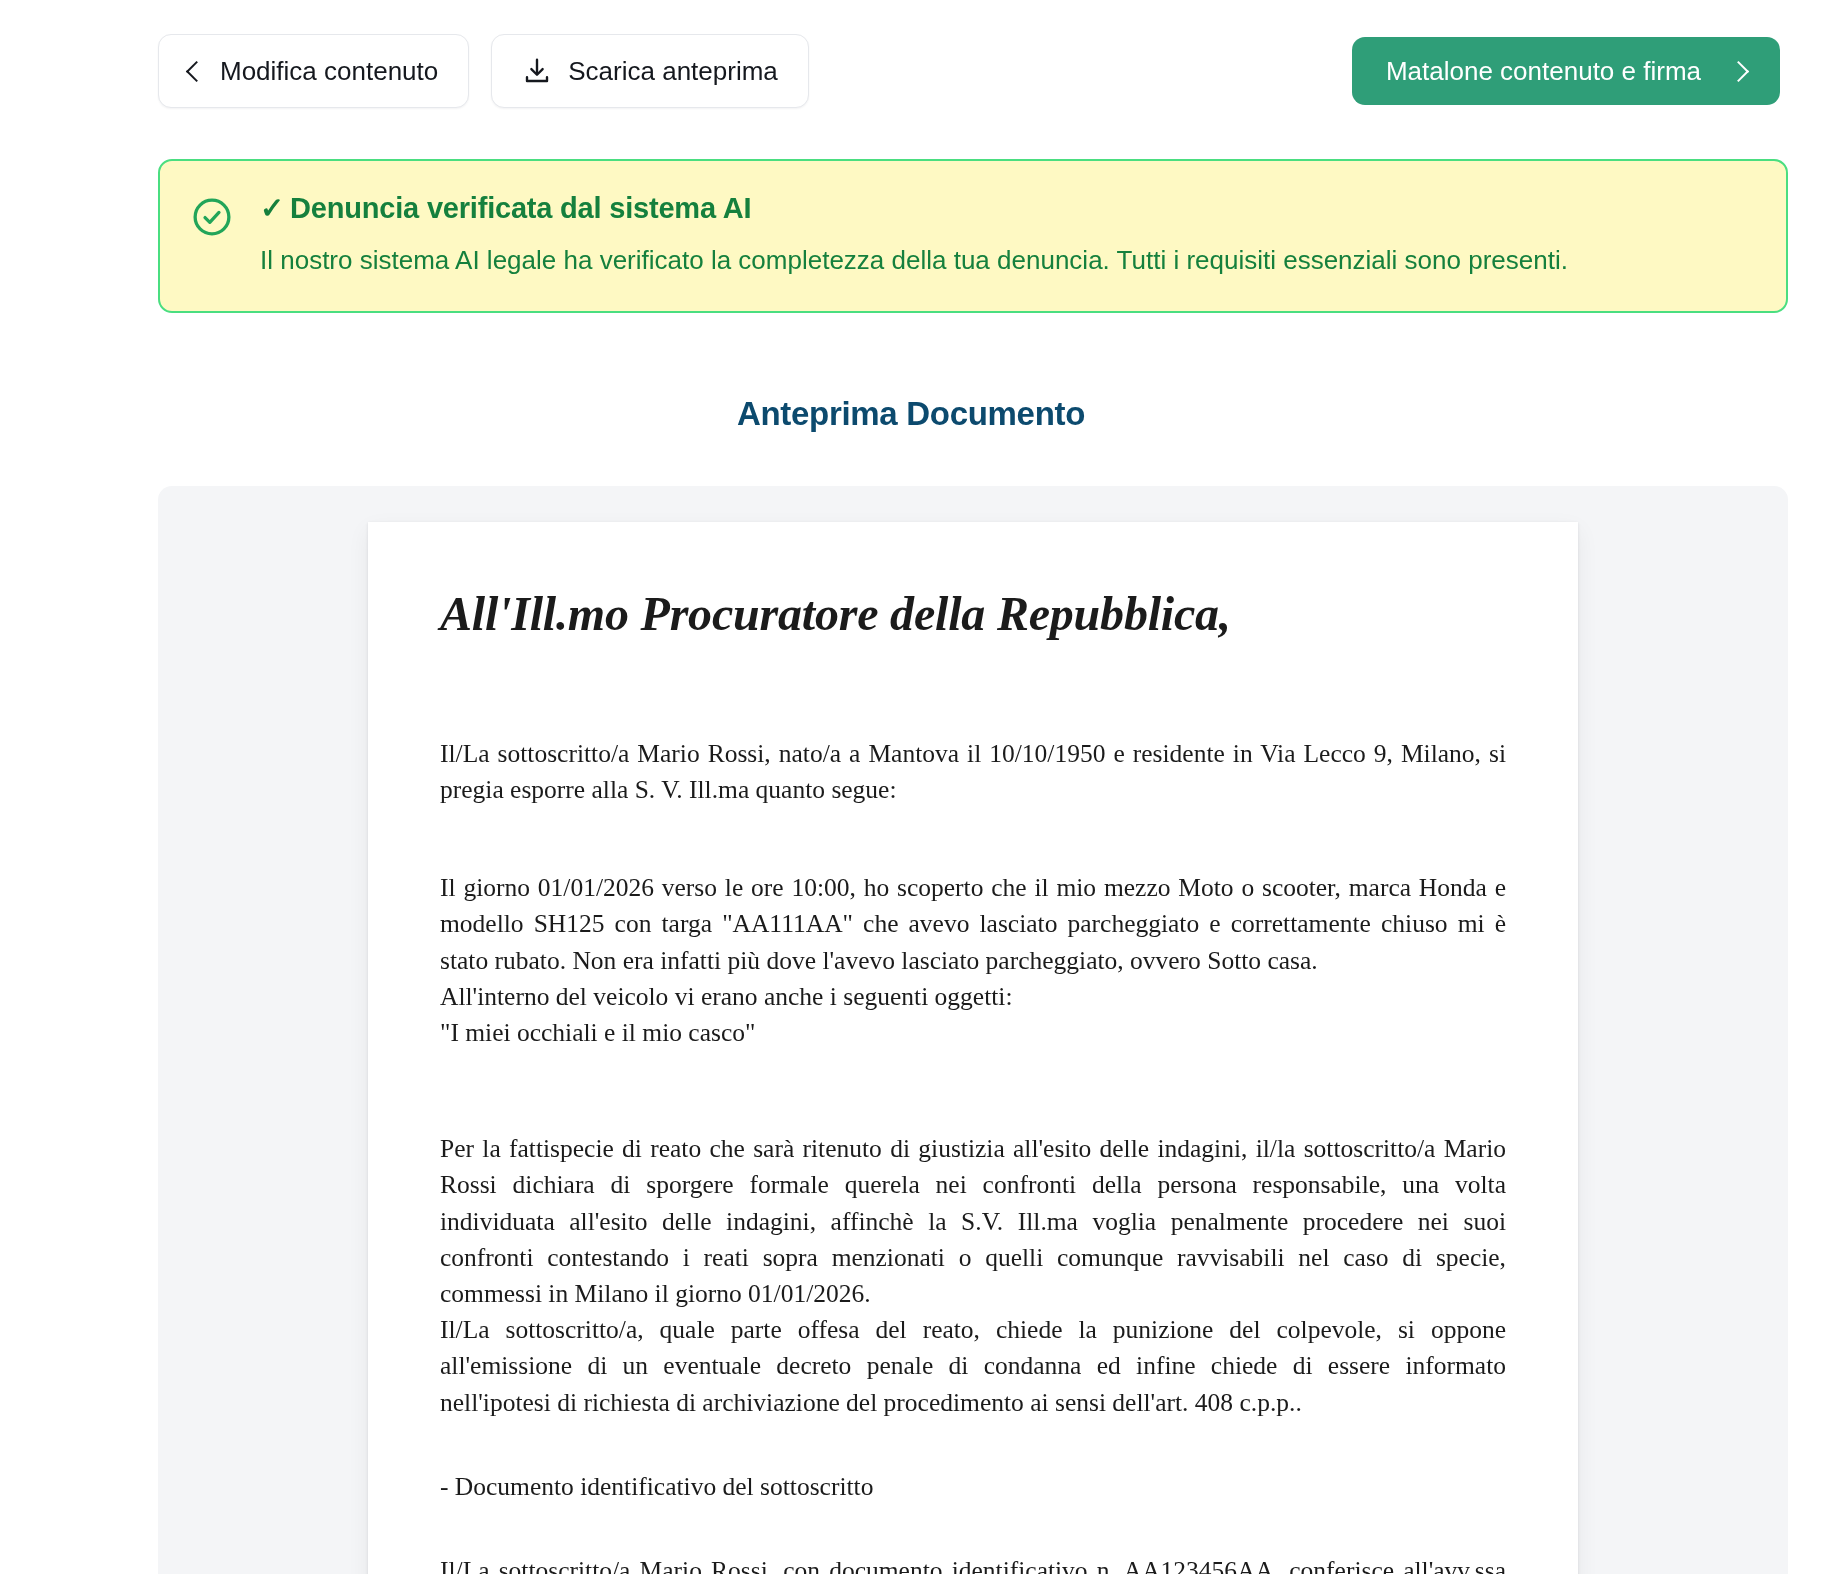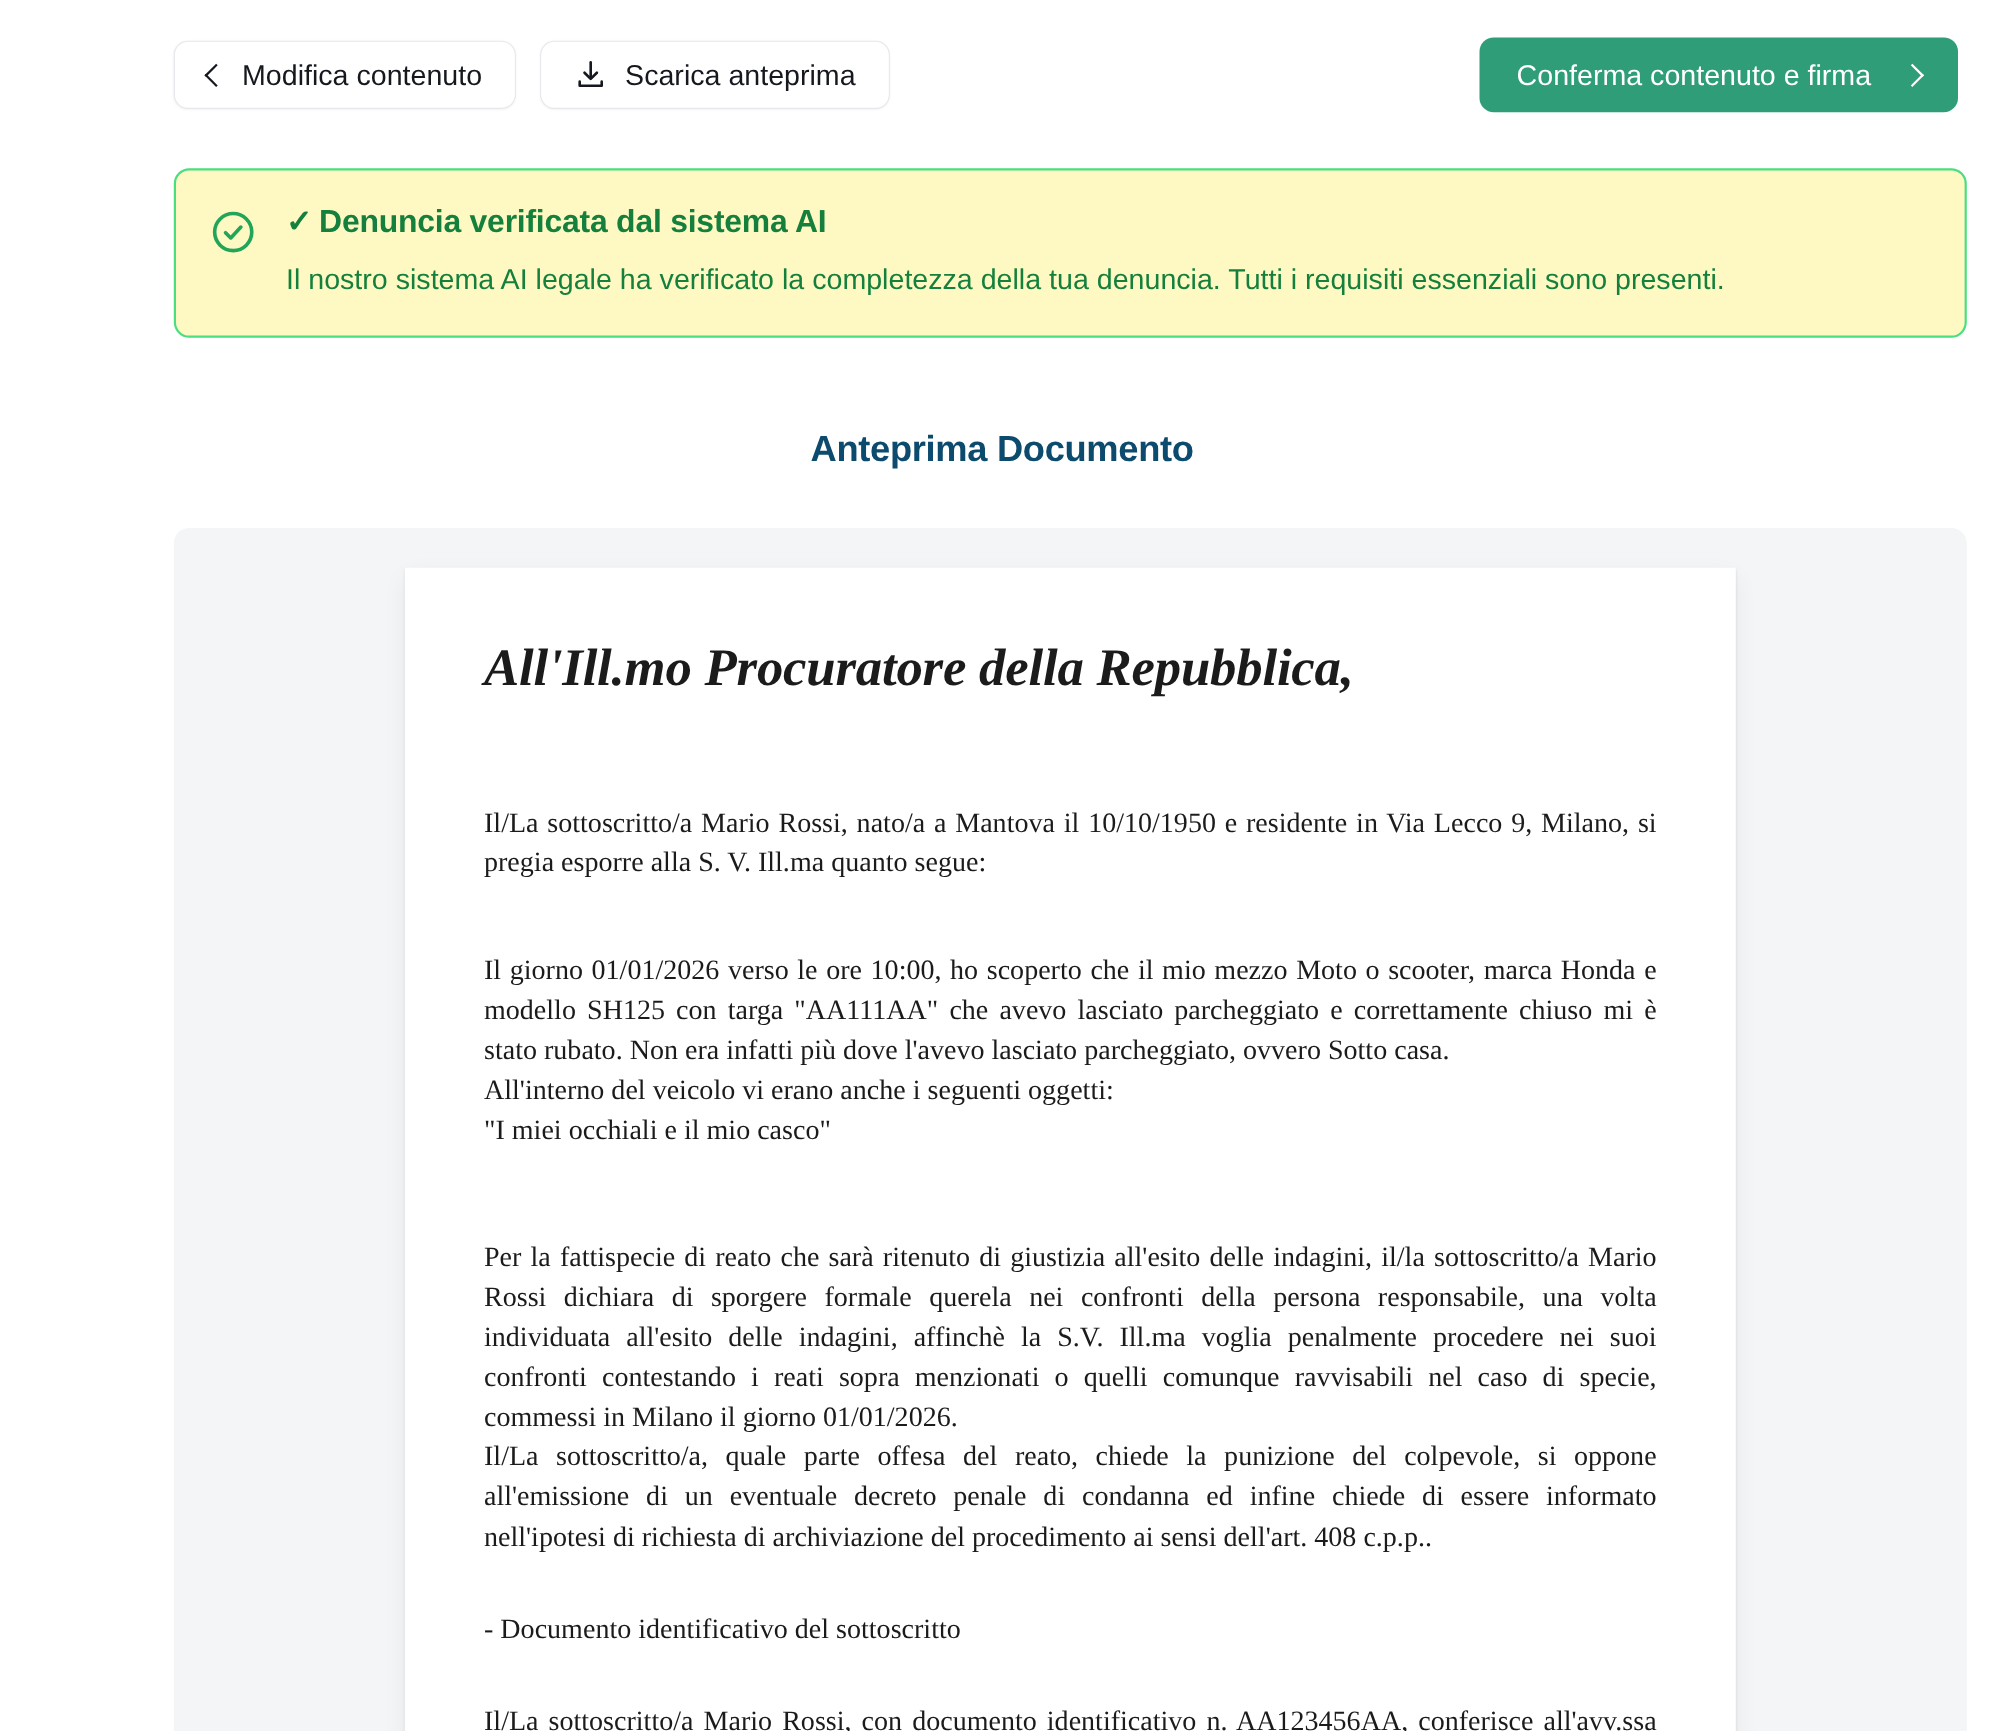--- a/index.html
+++ b/index.html
@@ -25,21 +25,21 @@
     align-items: center;
     padding: 34px 34px 0 158px;
     gap: 22px;
   }
 
   .btn {
     display: inline-flex;
     align-items: center;
     justify-content: center;
     gap: 16px;
-    height: 62px;
+    height: 74px;
     padding: 0 30px;
     border-radius: 13px;
     font-size: 26px;
     line-height: 1;
     cursor: pointer;
     white-space: nowrap;
   }
 
   .btn-ghost {
     background: #ffffff;
@@ -187,21 +187,21 @@
         <svg class="dl-icon" viewBox="0 0 24 24" fill="none" stroke="#15181e" stroke-width="1.9" stroke-linecap="round" stroke-linejoin="round">
           <path d="M12 3v11"></path>
           <path d="M7.5 10.5 12 15l4.5-4.5"></path>
           <path d="M4 17v3h16v-3"></path>
         </svg>
       </span>
       <span>Scarica anteprima</span>
     </div>
 
     <div class="btn btn-primary">
-      <span>Conferma contenuto e firma</span>
+      <span>Matalone contenuto e firma</span>
       <span class="chev chev-right"></span>
     </div>
 
   </div>
 
   <div class="alert">
 
     <span>
       <svg class="alert-check" viewBox="0 0 24 24" fill="none" stroke="#22a559" stroke-width="1.8" stroke-linecap="round" stroke-linejoin="round">
         <circle cx="12" cy="12" r="9.2"></circle>

